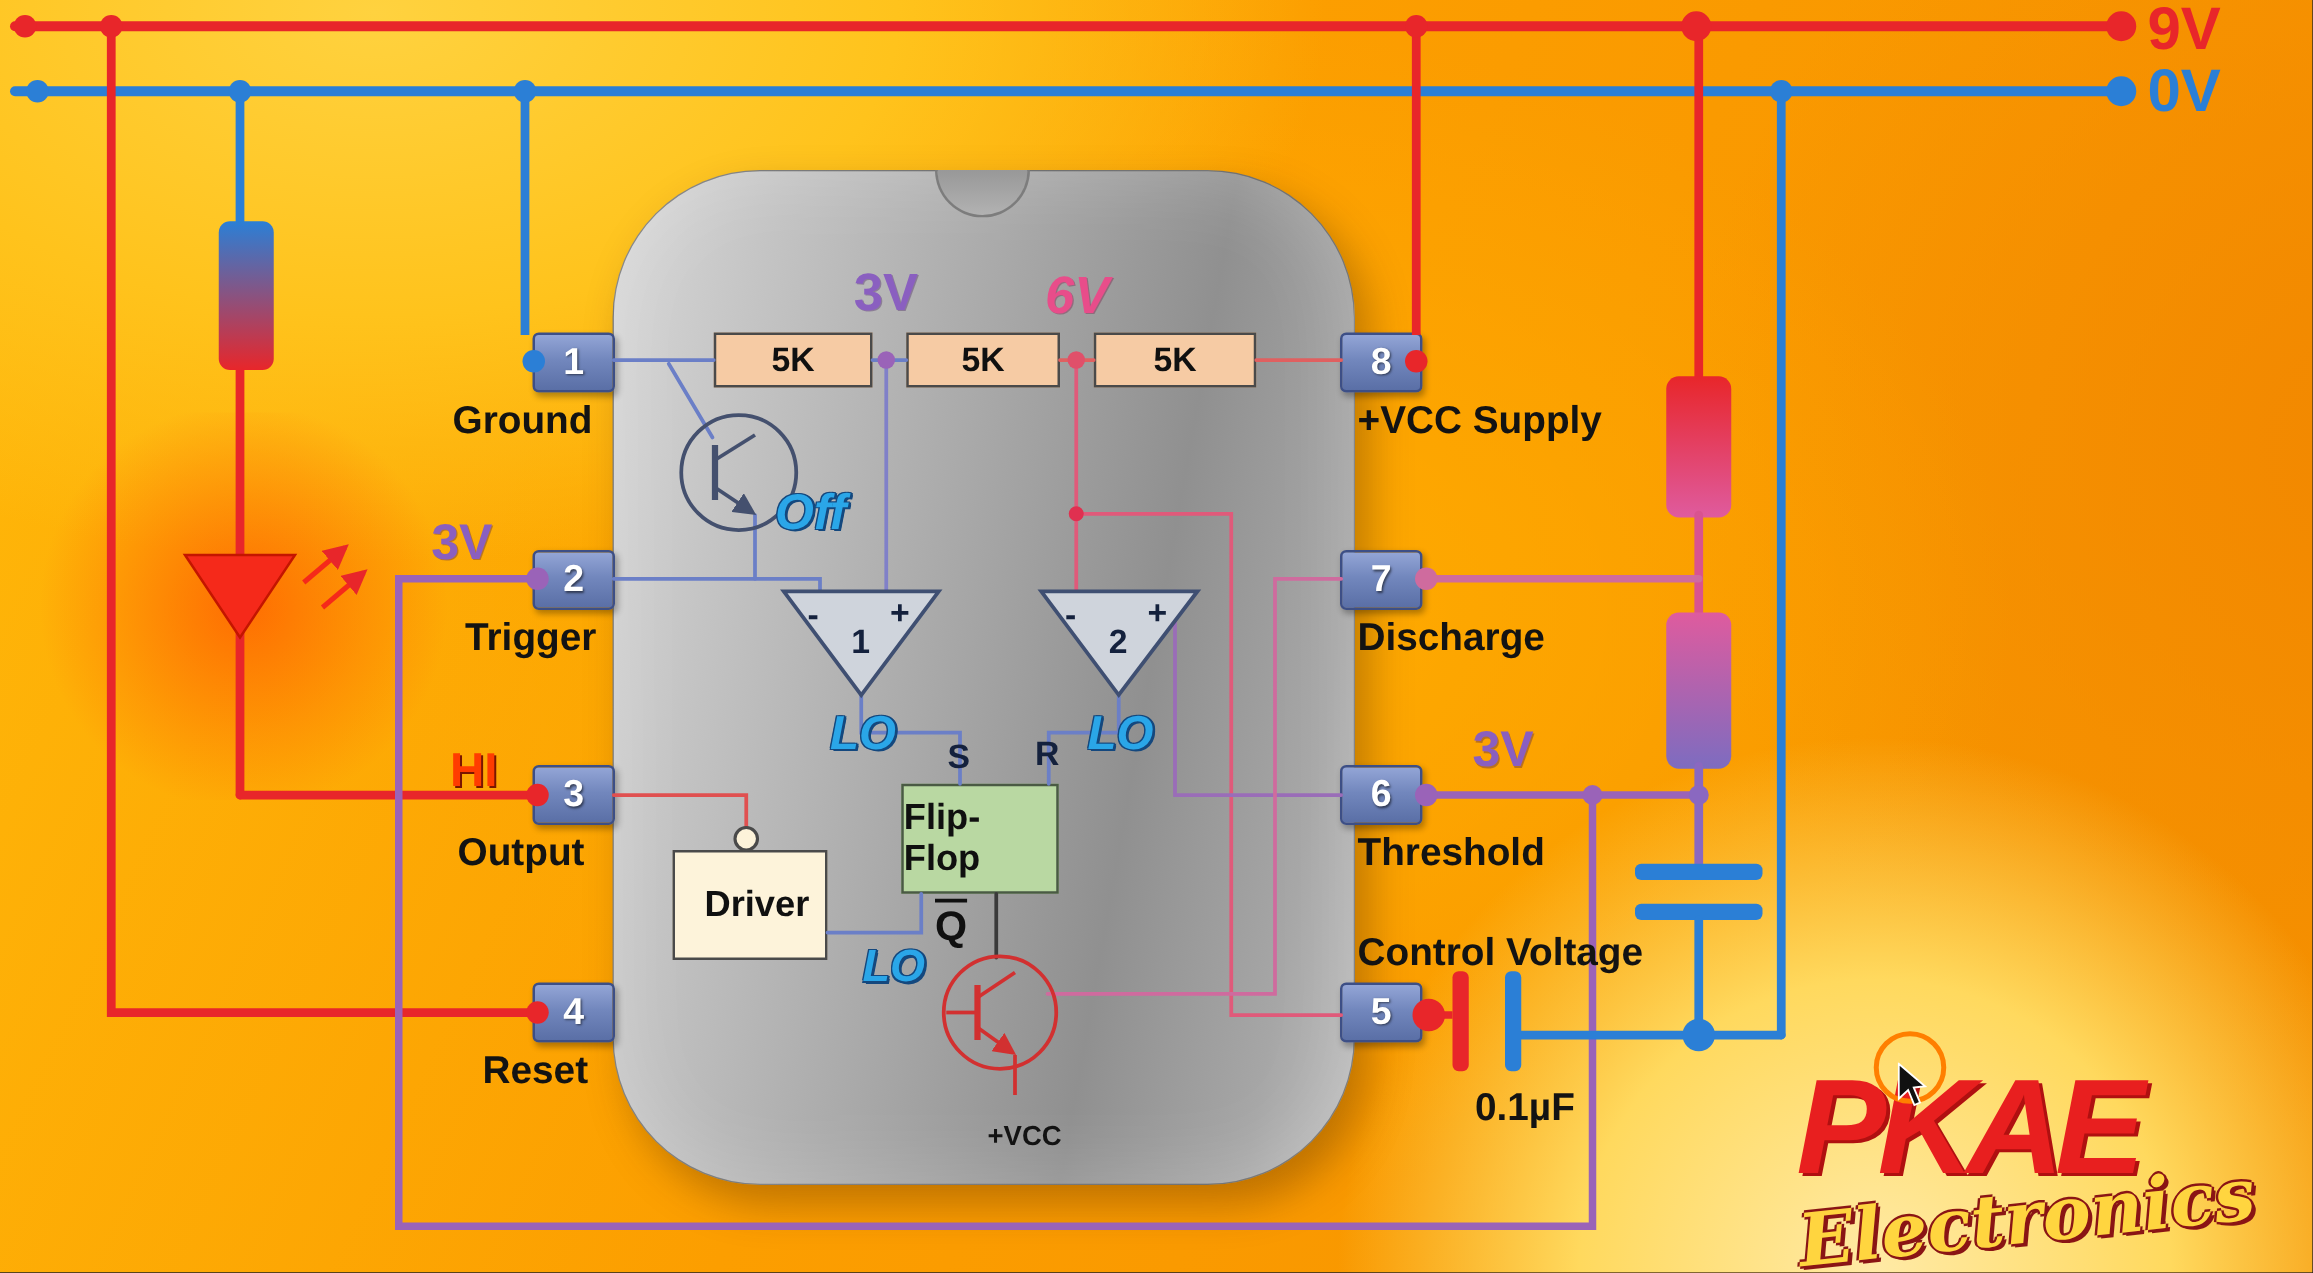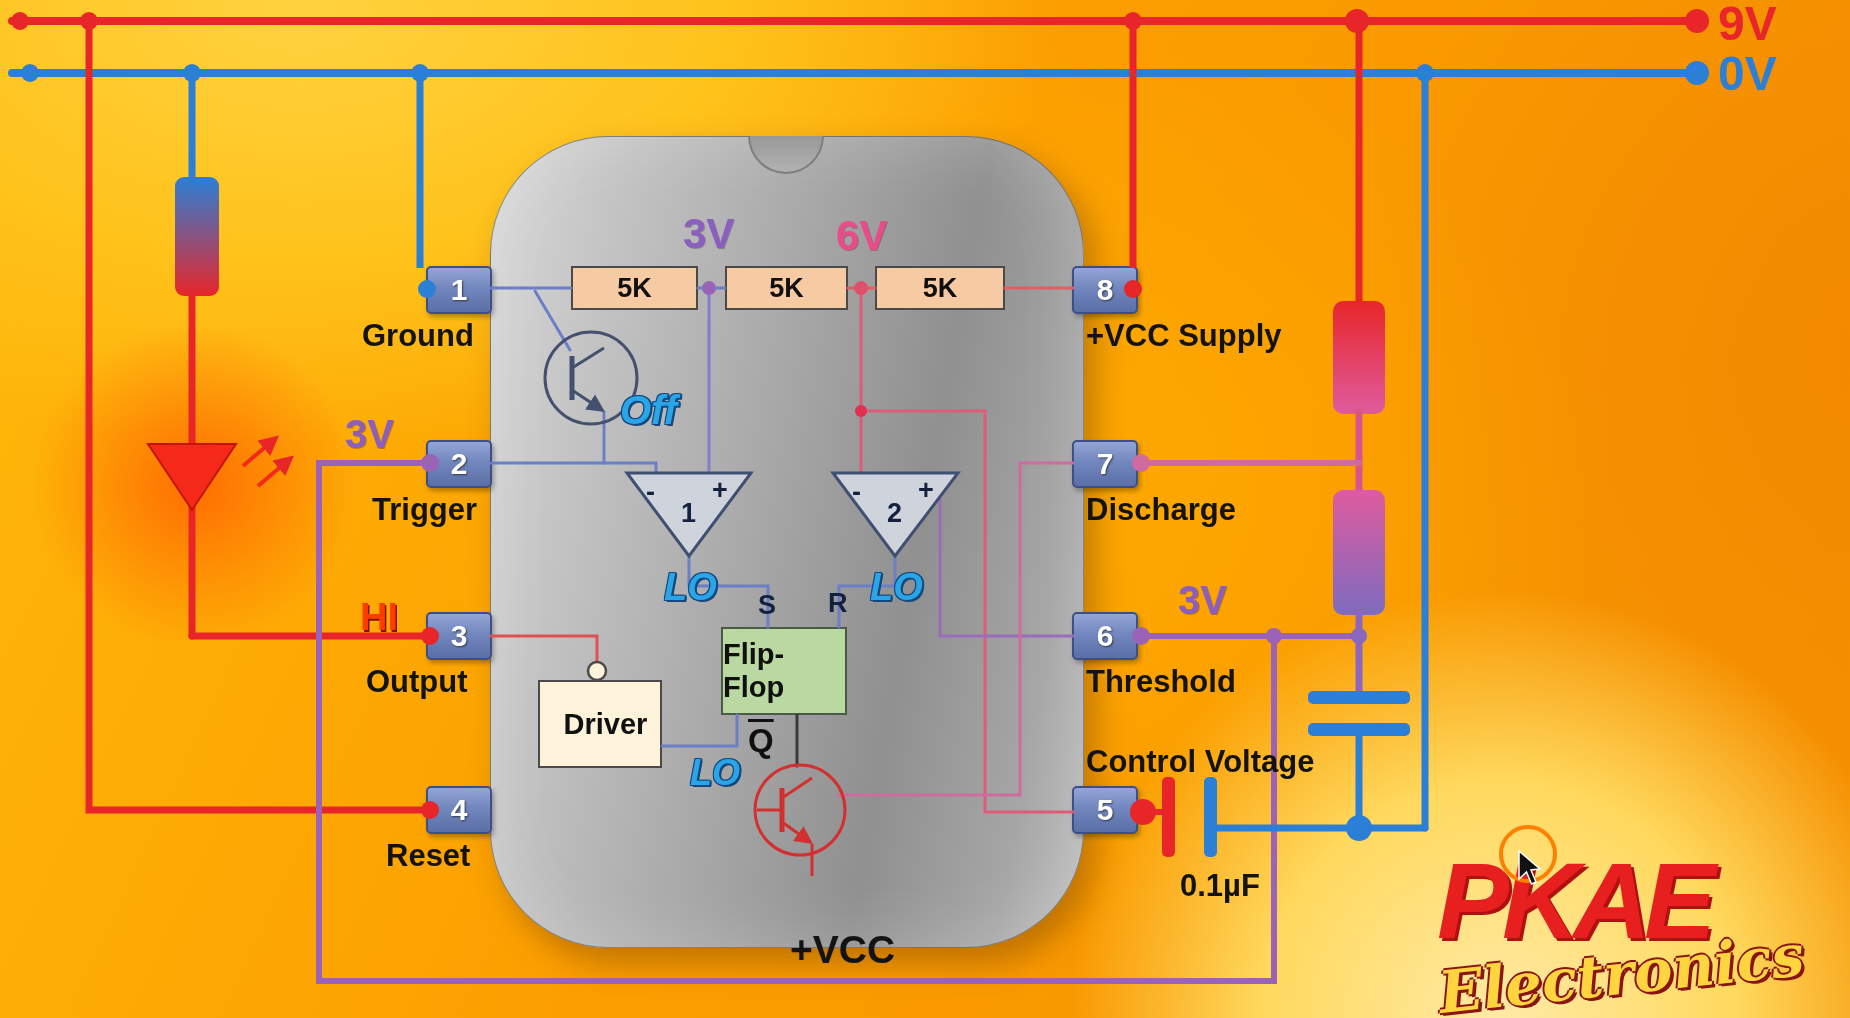--- a/index.html
+++ b/index.html
@@ -29,21 +29,21 @@
   svg.wires{position:absolute;left:0;top:0;z-index:6;pointer-events:none;}
   .pin{z-index:5;width:66px;height:48px;border-radius:5px;display:flex;align-items:center;justify-content:center;
     background:linear-gradient(180deg,#93a5d6 0%,#7287bd 45%,#5a6fa6 100%);
     border:2px solid #3d4f86;color:#fff;font-size:30px;font-weight:bold;box-sizing:border-box;
     text-shadow:1px 1px 2px rgba(0,0,0,.55);box-shadow:2px 3px 5px rgba(0,0,0,.3);}
   .lbl{z-index:10;font-weight:bold;color:#131313;font-size:31px;white-space:nowrap;}
   .ann{z-index:10;font-weight:800;white-space:nowrap;}
   .bubble{color:#2aa6e8;font-style:italic;font-weight:800;
     text-shadow:2px 2px 0 #14487e,-1px -1px 0 #14487e,1px -1px 0 #14487e,-1px 1px 0 #14487e,2px 0 0 #14487e;margin-top:24px;}
   .purple{color:#8a5fc0;text-shadow:1px 1px 0 rgba(60,20,90,.35);}
-  .pinktx{color:#e84d8a;text-shadow:1px 1px 0 rgba(120,10,60,.35);}
+  .pinktx{color:#e84d8a;text-shadow:1px 1px 0 rgba(120,10,60,.35);font-style:italic;}
   .hi{color:#ff3c00;text-shadow:1.5px 1.5px 0 #7a1600;}
   .comp-sym{z-index:10;font-weight:bold;color:#14213d;font-size:27px;}
   .railtag{z-index:10;font-weight:800;font-size:48px;}
   .qbar{z-index:10;font-weight:800;font-size:33px;color:#101010;text-decoration:overline;}
   .logo-main{z-index:11;font-size:108px;font-weight:700;font-style:italic;color:#e81f1f;letter-spacing:-7px;
     text-shadow:3px 3px 0 #b01010;margin-left:47px;}
   .logo-sub{z-index:12;font-family:"DejaVu Serif",serif;font-style:italic;font-weight:bold;font-size:58px;color:#ffd53f;
     transform:rotate(-6deg);
     text-shadow:2px 0 0 #8a1515,-2px 0 0 #8a1515,0 2px 0 #8a1515,0 -2px 0 #8a1515,3px 3px 0 #8a1515;}
   .cursor-ring{z-index:30;left:1499px;top:825px;width:50px;height:50px;border:4px solid #ff7f00;border-radius:50%;}
@@ -247,21 +247,21 @@
   <div class="abs comp-sym" style="left:646px;top:477px;">-</div>
   <div class="abs comp-sym" style="left:712px;top:475px;">+</div>
   <div class="abs comp-sym" style="left:681px;top:498px;">1</div>
   <div class="abs comp-sym" style="left:852px;top:477px;">-</div>
   <div class="abs comp-sym" style="left:918px;top:475px;">+</div>
   <div class="abs comp-sym" style="left:887px;top:498px;">2</div>
 
   <div class="abs comp-sym" style="left:758px;top:590px;">S</div>
   <div class="abs comp-sym" style="left:828px;top:588px;">R</div>
 
-  <div class="abs lbl" style="left:790px;top:928px;font-size:39px;">+VCC</div>
+  <div class="abs lbl" style="left:790px;top:896px;font-size:22px;">+VCC</div>
   <div class="abs lbl" style="left:1156px;top:868px;font-size:31px;margin-left:24px;">0.1µF</div>
 
   <div class="abs railtag" style="left:1718px;top:-4px;color:#e8262a;">9V</div>
   <div class="abs railtag" style="left:1718px;top:46px;color:#2b7fd6;">0V</div>
 
   <div class="abs logo-main" style="left:1390px;top:838px;">PKAE</div>
   <div class="abs logo-sub" style="left:1438px;top:940px;">Electronics</div>
 
   <div class="abs cursor-ring"></div>
   <svg class="abs cursor" width="26" height="38" viewBox="0 0 26 38">

